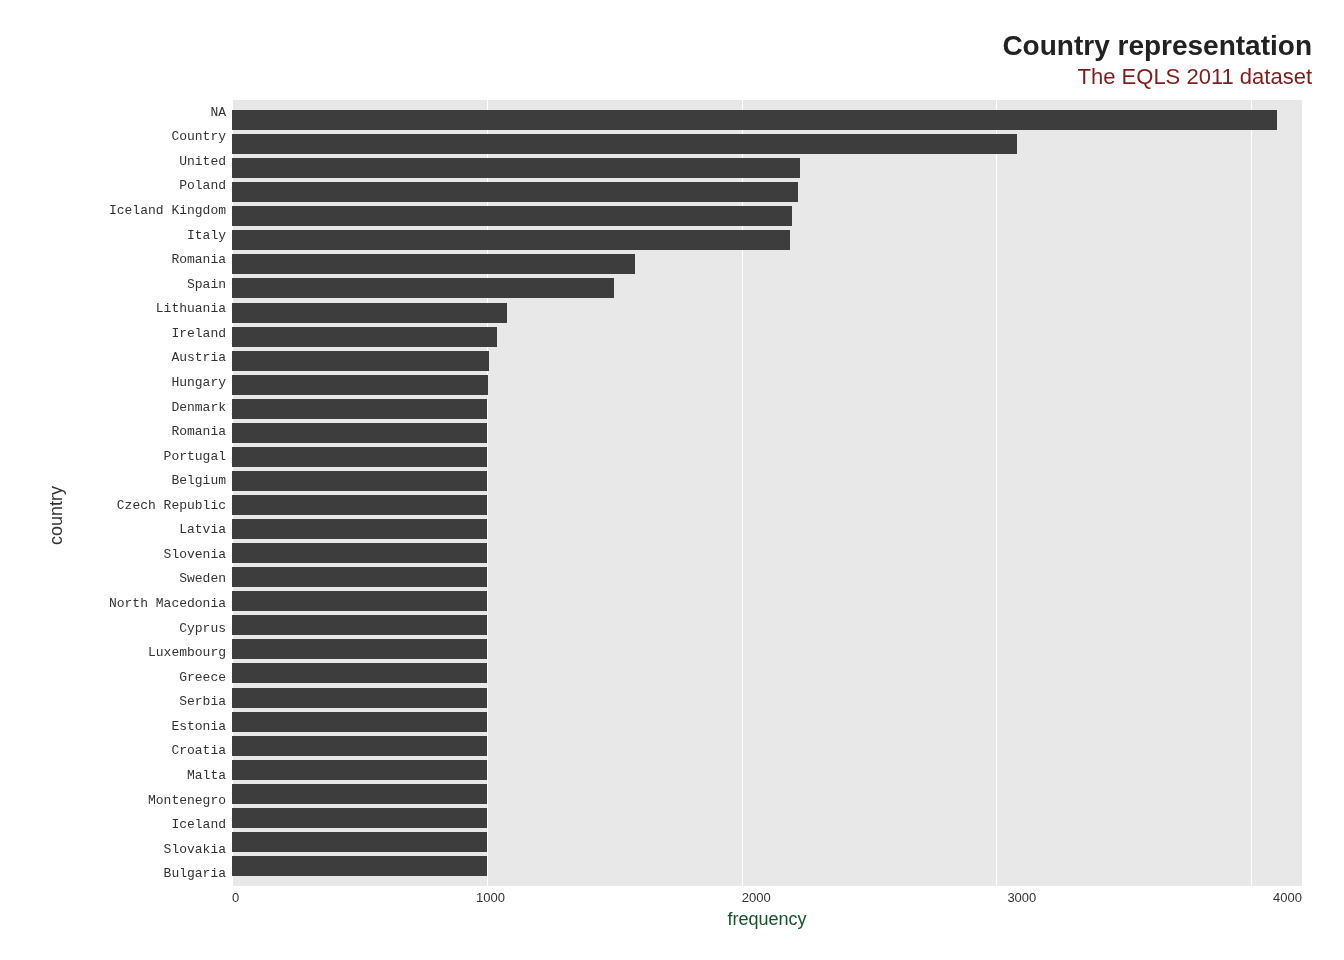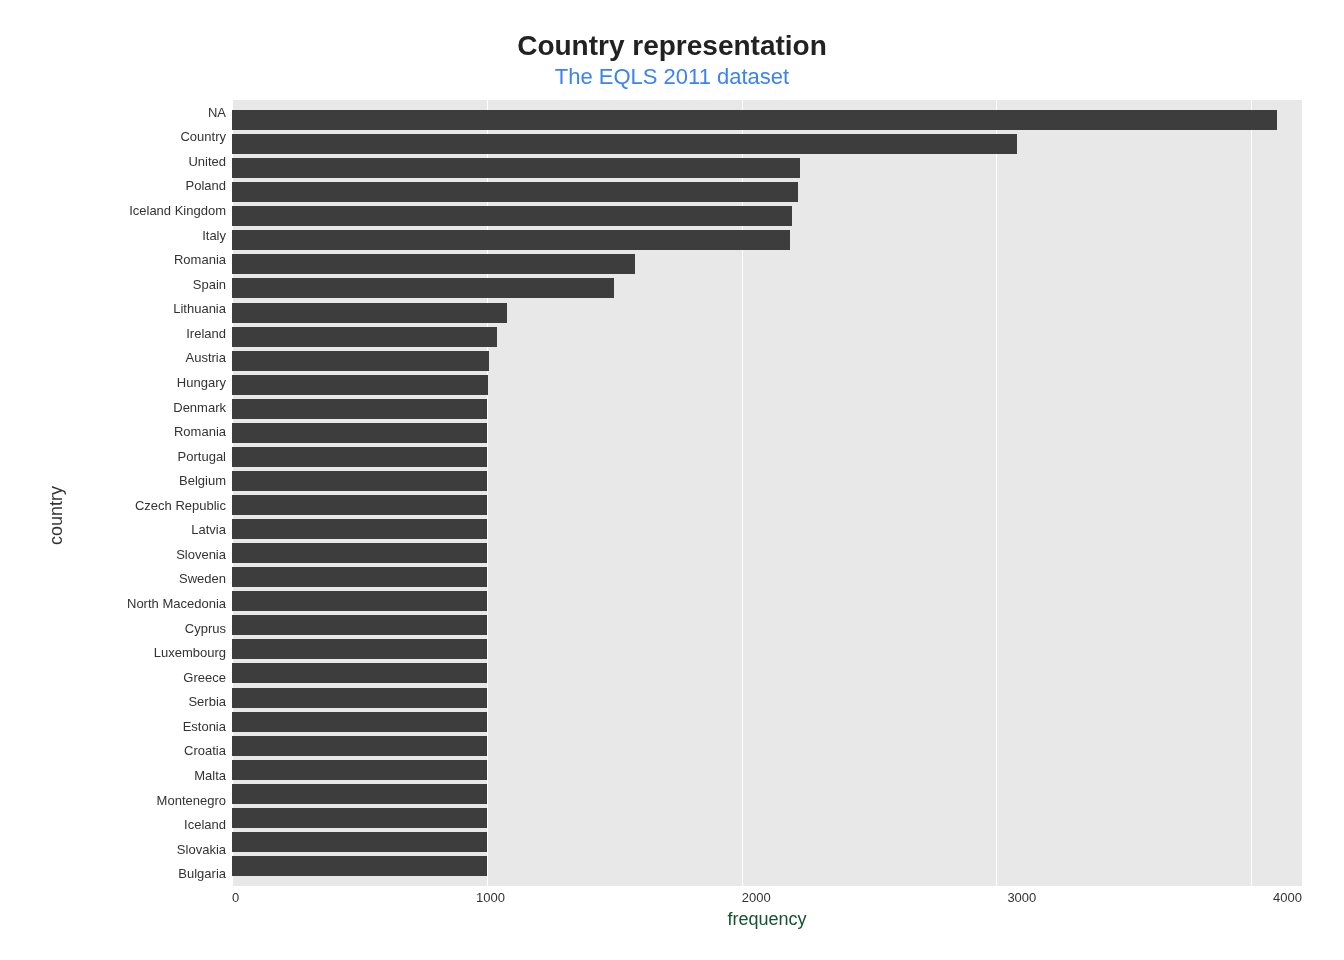--- a/index.html
+++ b/index.html
@@ -12,32 +12,32 @@
       width: 1344px;
       height: 960px;
     }
     .chart-container {
       width: 1280px;
       height: 920px;
       background: #ffffff;
       position: relative;
       display: flex;
       flex-direction: column;
-      align-items: center;
+      align-items: flex-end;
     }
     .title {
       font-size: 28px;
       font-weight: bold;
       color: #222;
       margin-top: 10px;
       margin-bottom: 2px;
     }
     .subtitle {
       font-size: 22px;
-      color: #3b82f6;
+      color: #7f1d1d;
       margin-bottom: 10px;
     }
     .chart-area {
       display: flex;
       width: 100%;
       flex: 1;
       padding: 0 10px 10px 10px;
     }
     .y-axis-label-container {
       display: flex;
@@ -52,20 +52,21 @@
       white-space: nowrap;
     }
     .plot-section {
       display: flex;
       flex-direction: column;
       flex: 1;
     }
     .bars-and-axes {
       display: flex;
       flex: 1;
+      font-family: Liberation Mono, monospace;
     }
     .y-labels {
       display: flex;
       flex-direction: column;
       justify-content: space-around;
       align-items: flex-end;
       padding-right: 6px;
       width: 160px;
       flex-shrink: 0;
     }

